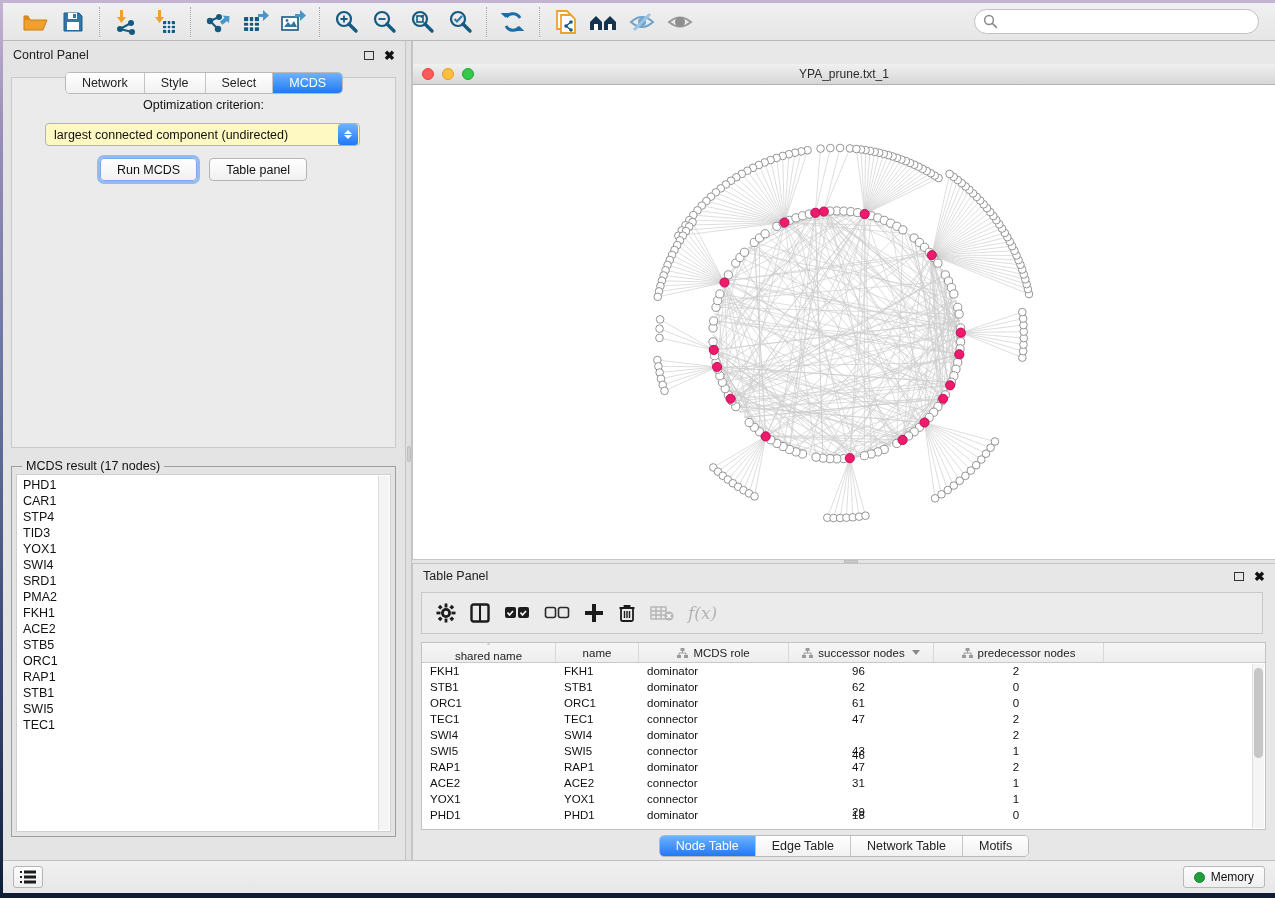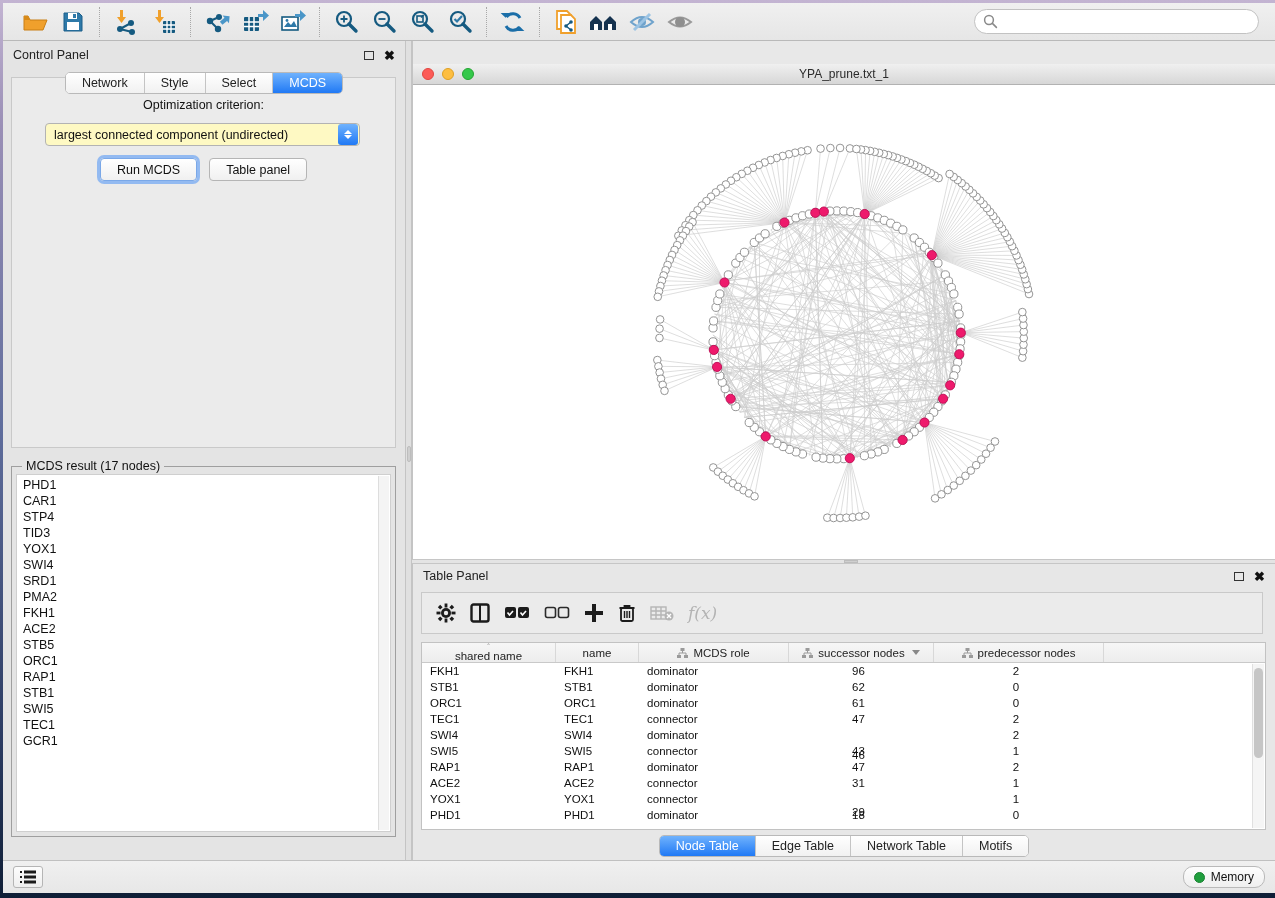--- a/index.html
+++ b/index.html
@@ -77,21 +77,21 @@
   .tbl-body{font-size:11.5px;color:#111;}
   .tr{display:flex;height:16px;align-items:center;}
   .td{padding:0 8px;white-space:nowrap;overflow:hidden;}
   .td.num{text-align:center;padding-right:14px;}
   .tbl-scroll{position:absolute;top:21px;bottom:1px;right:1px;width:12px;background:#f5f5f5;border-left:1px solid #e0e0e0;}
   .tbl-scroll .thumb{position:absolute;left:1px;right:1px;top:4px;height:90px;background:#c6c6c6;border-radius:5px;}
   .tp-tabs{position:absolute;left:0;right:0;top:271px;display:flex;justify-content:center;}
   
   .statusbar{height:33px;background:linear-gradient(#f0f0f0,#e7e7e7);border-top:1px solid #c0c0c0;display:flex;align-items:center;padding:0 10px;flex:0 0 auto;}
   .list-btn{width:30px;height:22px;border:1px solid #b5b5b5;border-radius:3px;background:linear-gradient(#fdfdfd,#efefef);display:flex;align-items:center;justify-content:center;}
-  .mem-btn{margin-left:auto;height:22px;border:1px solid #b9b9b9;border-radius:10px;background:linear-gradient(#fdfdfd,#efefef);display:flex;align-items:center;gap:6px;padding:0 10px;font-size:12px;color:#111;}
+  .mem-btn{margin-left:auto;height:22px;border:1px solid #b9b9b9;border-radius:3px;background:linear-gradient(#fdfdfd,#efefef);display:flex;align-items:center;gap:6px;padding:0 10px;font-size:12px;color:#111;}
   .mem-dot{width:11px;height:11px;border-radius:50%;background:#1f9e3d;border:1px solid #188131;}
 </style>
 </head>
 <body>
 
 <div class="window">
 
   <div class="toolbar">
     <div class="tb-group">
       <div class="tb-btn">
@@ -295,21 +295,20 @@
               <li>SRD1</li>
               <li>PMA2</li>
               <li>FKH1</li>
               <li>ACE2</li>
               <li>STB5</li>
               <li>ORC1</li>
               <li>RAP1</li>
               <li>STB1</li>
               <li>SWI5</li>
               <li>TEC1</li>
-              <li>GCR1</li>
             </ul>
           <div class="mcds-scroll"></div>
         </div>
       </div>
     </div>
 
     <div class="vsplit">
         <div class="handle"></div>
       </div>
 

